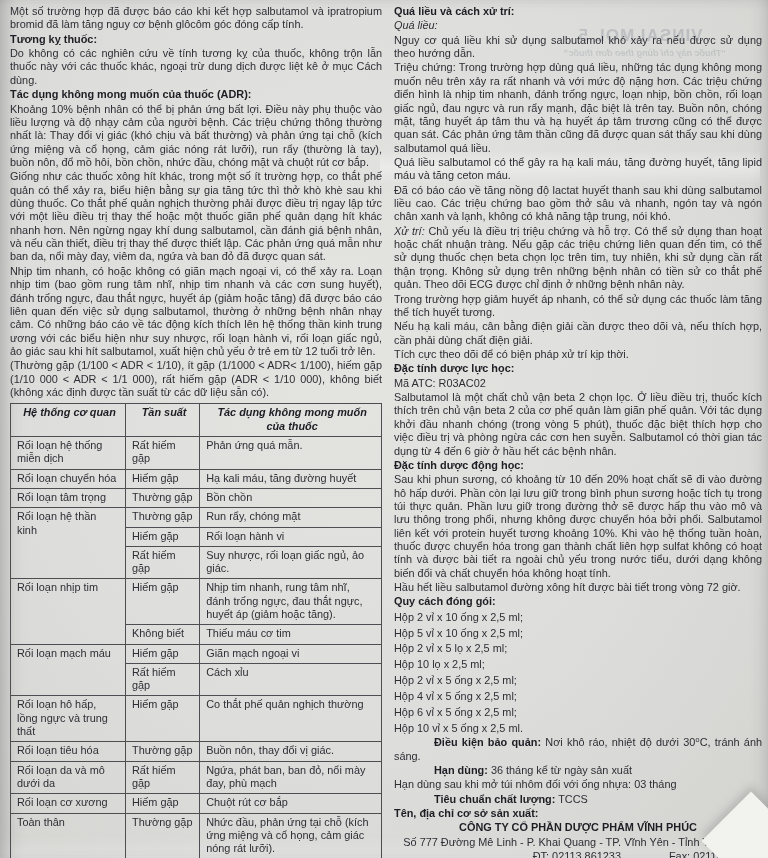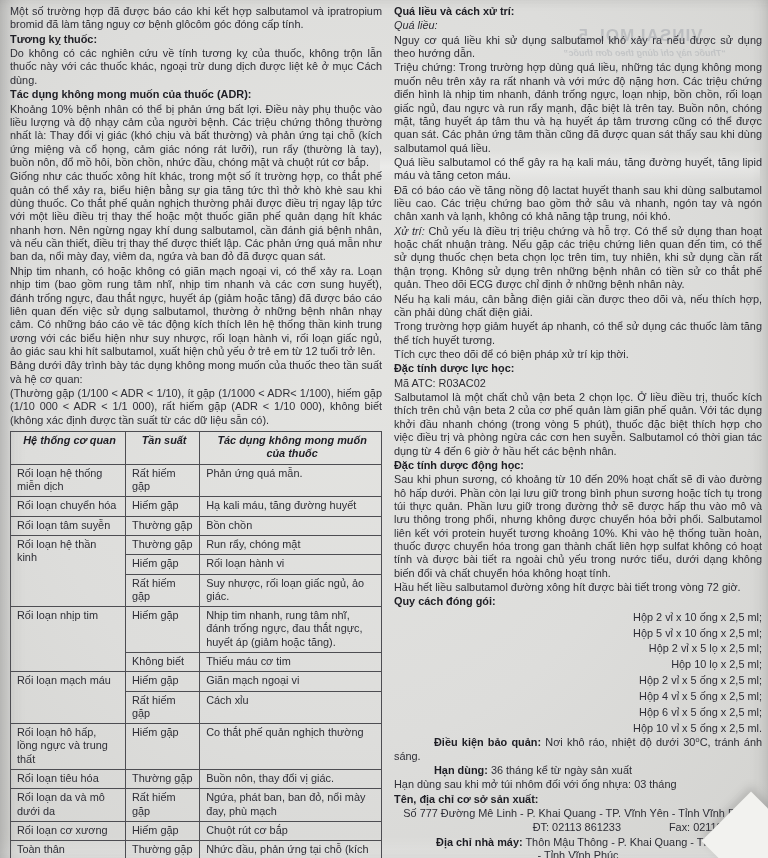--- a/index.html
+++ b/index.html
@@ -35,21 +35,21 @@
     font-size:10.9px;line-height:1.22;
   }
   table.adr th,table.adr td{
     border:1px solid #4d4d52;padding:2px 6px 3px 6px;vertical-align:top;
     text-align:left;
   }
   table.adr th{font-weight:bold;font-style:italic;text-align:center;color:#1d1d24;padding-left:9px;}
   .c-organ{width:31%;} .c-freq{width:20%;} .c-eff{width:49%;margin-top:36px;}
   .addr-center{text-align:center !important;}
   .phone-line{display:flex;justify-content:flex-end;gap:48px;text-align:center !important;}
-  .packs div{line-height:1.45;text-align:right;}
+  .packs div{line-height:1.45;}
   
   .ghost{
     position:absolute;color:rgba(110,120,132,.28);
     transform:scaleX(-1);filter:blur(.4px);
     font-weight:bold;white-space:nowrap;pointer-events:none;
   }
   .ghost.brand{top:26px;left:520px;width:240px;font-size:17px;text-align:center;letter-spacing:1px;}
   .ghost.tagline{top:48px;left:540px;width:210px;font-size:9px;text-align:center;font-style:italic;color:rgba(110,120,132,.22);}
   .corner{
     position:absolute;right:-18px;bottom:-18px;width:70px;height:70px;
@@ -74,21 +74,20 @@
   <div class="cols">
 
     <div class="col">
       <p>Một số trường hợp đã được báo cáo khi kết hợp salbutamol và ipratropium bromid đã làm tăng nguy cơ bệnh glôcôm góc đóng cấp tính.</p>
       <p><b class="h">Tương kỵ thuốc:</b></p>
       <p>Do không có các nghiên cứu về tính tương kỵ của thuốc, không trộn lẫn thuốc này với các thuốc khác, ngoại trừ dung dịch được liệt kê ở mục Cách dùng.</p>
       <p><b class="h">Tác dụng không mong muốn của thuốc (ADR):</b></p>
       <p>Khoảng 10% bệnh nhân có thể bị phản ứng bất lợi. Điều này phụ thuộc vào liều lượng và độ nhạy cảm của người bệnh. Các triệu chứng thông thường nhất là: Thay đổi vị giác (khó chịu và bất thường) và phản ứng tại chỗ (kích ứng miệng và cổ họng, cảm giác nóng rát lưỡi), run rẩy (thường là tay), buồn nôn, đổ mồ hôi, bồn chồn, nhức đầu, chóng mặt và chuột rút cơ bắp.</p>
       <p>Giống như các thuốc xông hít khác, trong một số ít trường hợp, co thắt phế quản có thể xảy ra, biểu hiện bằng sự gia tăng tức thì thở khò khè sau khi dùng thuốc. Co thắt phế quản nghịch thường phải được điều trị ngay lập tức với một liều điều trị thay thế hoặc một thuốc giãn phế quản dạng hít khác nhanh hơn. Nên ngừng ngay khí dung salbutamol, cần đánh giá bệnh nhân, và nếu cần thiết, điều trị thay thế được thiết lập. Các phản ứng quá mẫn như ban da, nổi mày đay, viêm da, ngứa và ban đỏ đã được quan sát.</p>
       <p>Nhịp tim nhanh, có hoặc không có giãn mạch ngoại vi, có thể xảy ra. Loạn nhịp tim (bao gồm rung tâm nhĩ, nhịp tim nhanh và các cơn sung huyết), đánh trống ngực, đau thắt ngực, huyết áp (giảm hoặc tăng) đã được báo cáo liên quan đến việc sử dụng salbutamol, thường ở những bệnh nhân nhạy cảm. Có những báo cáo về tác động kích thích lên hệ thống thần kinh trung ương với các biểu hiện như suy nhược, rối loạn hành vi, rối loạn giấc ngủ, ảo giác sau khi hít salbutamol, xuất hiện chủ yếu ở trẻ em từ 12 tuổi trở lên.</p>
-      <p>Bảng dưới đây trình bày tác dụng không mong muốn của thuốc theo tần suất và hệ cơ quan:</p>
       <p>(Thường gặp (1/100 &lt; ADR &lt; 1/10), ít gặp (1/1000 &lt; ADR&lt; 1/100), hiếm gặp (1/10 000 &lt; ADR &lt; 1/1 000), rất hiếm gặp (ADR &lt; 1/10 000), không biết (không xác định được tần suất từ các dữ liệu sẵn có).</p>
 
       <table class="adr">
         <thead>
           <tr>
             <th class="c-organ">Hệ thống cơ quan</th>
             <th class="c-freq">Tần suất</th>
             <th class="c-eff">Tác dụng không mong muốn của thuốc</th>
           </tr>
         </thead>
@@ -97,21 +96,21 @@
             <td>Rối loạn hệ thống miễn dịch</td>
             <td>Rất hiếm gặp</td>
             <td>Phản ứng quá mẫn.</td>
           </tr>
           <tr>
             <td>Rối loạn chuyển hóa</td>
             <td>Hiếm gặp</td>
             <td>Hạ kali máu, tăng đường huyết</td>
           </tr>
           <tr>
-            <td>Rối loạn tâm suyễn</td>
+            <td>Rối loạn tâm trọng</td>
             <td>Thường gặp</td>
             <td>Bồn chồn</td>
           </tr>
           <tr>
             <td rowspan="3">Rối loạn hệ thần kinh</td>
             <td>Thường gặp</td>
             <td>Run rẩy, chóng mặt</td>
           </tr>
           <tr>
             <td>Hiếm gặp</td>
@@ -170,22 +169,22 @@
     </div>
 
     <div class="col right">
       <p><b class="h">Quá liều và cách xử trí:</b></p>
       <p><span class="ital">Quá liều:</span></p>
       <p>Nguy cơ quá liều khi sử dụng salbutamol khó xảy ra nếu được sử dụng theo hướng dẫn.</p>
       <p>Triệu chứng: Trong trường hợp dùng quá liều, những tác dụng không mong muốn nêu trên xảy ra rất nhanh và với mức độ nặng hơn. Các triệu chứng điển hình là nhịp tim nhanh, đánh trống ngực, loạn nhịp, bồn chồn, rối loạn giấc ngủ, đau ngực và run rẩy mạnh, đặc biệt là trên tay. Buồn nôn, chóng mặt, tăng huyết áp tâm thu và hạ huyết áp tâm trương cũng có thể được quan sát. Các phản ứng tâm thần cũng đã được quan sát thấy sau khi dùng salbutamol quá liều.</p>
       <p>Quá liều salbutamol có thể gây ra hạ kali máu, tăng đường huyết, tăng lipid máu và tăng ceton máu.</p>
       <p>Đã có báo cáo về tăng nồng độ lactat huyết thanh sau khi dùng salbutamol liều cao. Các triệu chứng bao gồm thở sâu và nhanh, ngón tay và ngón chân xanh và lạnh, không có khả năng tập trung, nói khó.</p>
       <p><i class="ital">Xử trí:</i> <span>Chủ yếu là điều trị triệu chứng và hỗ trợ. Có thể sử dụng than hoạt hoặc chất nhuận tràng. Nếu gặp các triệu chứng liên quan đến tim, có thể sử dụng thuốc chẹn beta chọn lọc trên tim, tuy nhiên, khi sử dụng cần rất thận trọng. Không sử dụng trên những bệnh nhân có tiền sử co thắt phế quản. Theo dõi ECG được chỉ định ở những bệnh nhân này.</span></p>
+      <p>Trong trường hợp giảm huyết áp nhanh, có thể sử dụng các thuốc làm tăng thể tích huyết tương.</p>
       <p>Nếu hạ kali máu, cân bằng điện giải cần được theo dõi và, nếu thích hợp, cần phải dùng chất điện giải.</p>
-      <p>Trong trường hợp giảm huyết áp nhanh, có thể sử dụng các thuốc làm tăng thể tích huyết tương.</p>
       <p>Tích cực theo dõi để có biện pháp xử trí kịp thời.</p>
       <p><b class="h">Đặc tính dược lực học:</b></p>
       <p>Mã ATC: R03AC02</p>
       <p>Salbutamol là một chất chủ vận beta 2 chọn lọc. Ở liều điều trị, thuốc kích thích trên chủ vận beta 2 của cơ phế quản làm giãn phế quản. Với tác dụng khởi đầu nhanh chóng (trong vòng 5 phút), thuốc đặc biệt thích hợp cho việc điều trị và phòng ngừa các cơn hen suyễn. Salbutamol có thời gian tác dụng từ 4 đến 6 giờ ở hầu hết các bệnh nhân.</p>
       <p><b class="h">Đặc tính dược động học:</b></p>
       <p>Sau khi phun sương, có khoảng từ 10 đến 20% hoạt chất sẽ đi vào đường hô hấp dưới. Phần còn lại lưu giữ trong bình phun sương hoặc tích tụ trong túi thực quản. Phần lưu giữ trong đường thở sẽ được hấp thu vào mô và lưu thông trong phổi, nhưng không được chuyển hóa bởi phổi. Salbutamol liên kết với protein huyết tương khoảng 10%. Khi vào hệ thống tuần hoàn, thuốc được chuyển hóa trong gan thành chất liên hợp sulfat không có hoạt tính và được bài tiết ra ngoài chủ yếu trong nước tiểu, dưới dạng không biến đổi và chất chuyển hóa không hoạt tính.</p>
       <p>Hầu hết liều salbutamol đường xông hít được bài tiết trong vòng 72 giờ.</p>
       <p><b class="h">Quy cách đóng gói:</b></p>
       <div class="packs">
         <div>Hộp 2 vỉ x 10 ống x 2,5 ml;</div>
@@ -193,21 +192,23 @@
         <div>Hộp 2 vỉ x 5 lọ x 2,5 ml;</div>
         <div>Hộp 10 lọ x 2,5 ml;</div>
         <div>Hộp 2 vỉ x 5 ống x 2,5 ml;</div>
         <div>Hộp 4 vỉ x 5 ống x 2,5 ml;</div>
         <div>Hộp 6 vỉ x 5 ống x 2,5 ml;</div>
         <div>Hộp 10 vỉ x 5 ống x 2,5 ml.</div>
       </div>
       <p><span class="lbl">Điều kiện bảo quản:</span> <span>Nơi khô ráo, nhiệt độ dưới 30⁰C, tránh ánh sáng.</span></p>
       <p><span class="lbl">Hạn dùng:</span> <span>36 tháng kể từ ngày sản xuất</span></p>
       <p>Hạn dùng sau khi mở túi nhôm đối với ống nhựa: 03 tháng</p>
+      <p><span class="lbl">Tiêu chuẩn chất lượng:</span> <span>TCCS</span></p>
       <p><b class="h">Tên, địa chỉ cơ sở sản xuất:</b></p>
+      <p class="addr-center"><b class="h">CÔNG TY CỔ PHẦN DƯỢC PHẨM VĨNH PHÚC</b></p>
       <p class="addr-center">Số 777 Đường Mê Linh - P. Khai Quang - TP. Vĩnh Yên - Tỉnh Vĩnh Phúc</p>
       <p class="phone-line">
           <span>ĐT: 02113 861233</span>
           <span>Fax: 02113 862774</span>
         </p>
       <p class="addr-center"><span class="lbl">Địa chỉ nhà máy:</span> <span>Thôn Mậu Thông - P. Khai Quang - TP. Vĩnh Yên - Tỉnh Vĩnh Phúc</span></p>
     </div>
 
   </div>
 

